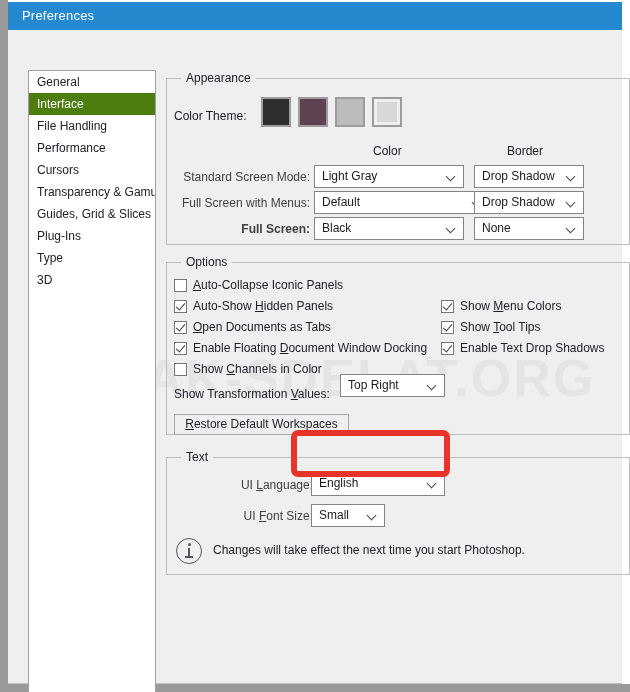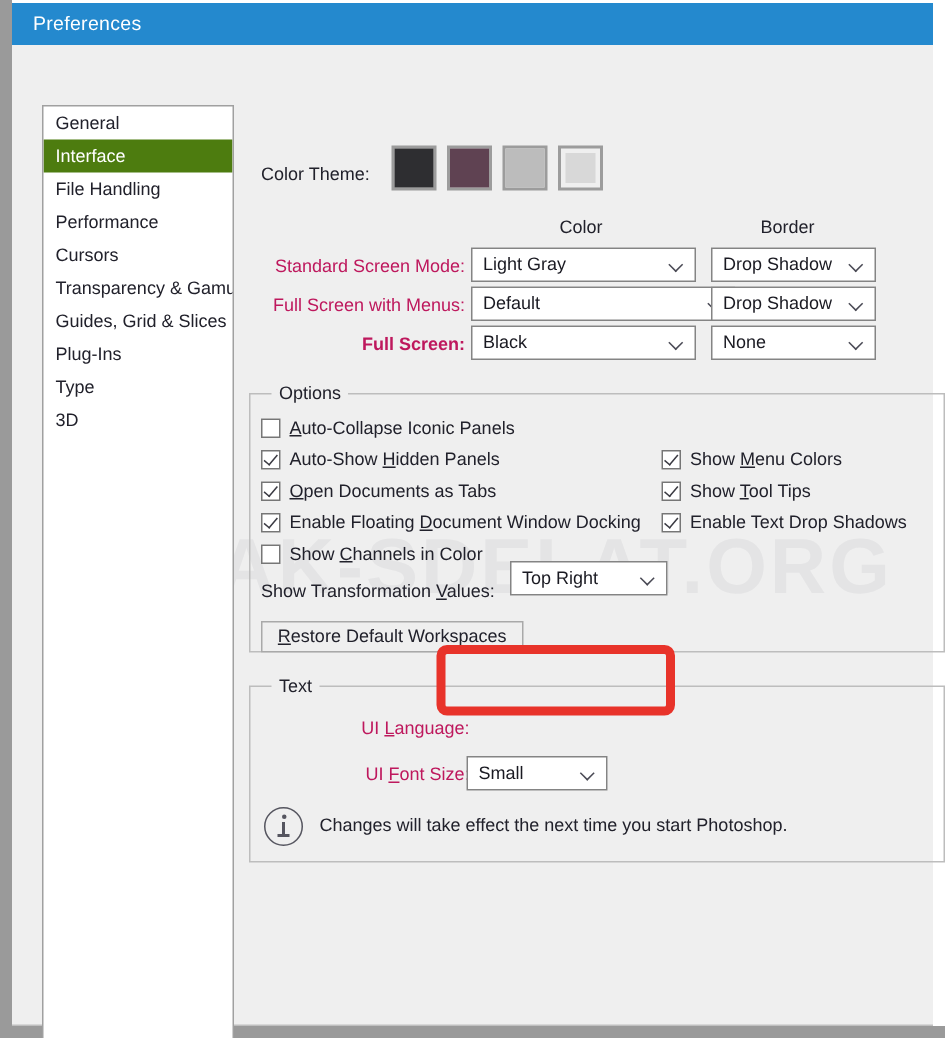--- a/index.html
+++ b/index.html
@@ -77,21 +77,21 @@
     background:#efefef;
     padding:0 5px;
     font-size:12px;color:#21212b;
     white-space:nowrap;
   }
   #grp-appearance{left:158px;top:48px;width:464px;height:167px;}
   #grp-options{left:158px;top:232px;width:464px;height:173px;}
   #grp-text{left:158px;top:427px;width:464px;height:118px;}
   
   .lbl{position:absolute;font-size:12px;color:#21212b;white-space:nowrap;}
-  .lbl-r{position:absolute;font-size:12px;color:#be185d;white-space:nowrap;text-align:right;}
+  .lbl-r{position:absolute;font-size:12px;color:#404040;white-space:nowrap;text-align:right;}
   u{text-decoration:underline;}
   
   .swatch{
     position:absolute;width:30px;height:30px;
     box-sizing:border-box;
     border:2px solid #9c9c9c;
     background:#fff;
     cursor:pointer;
   }
   .swatch.selected{
@@ -207,20 +207,23 @@
         <div class="side-item">File Handling</div>
         <div class="side-item">Performance</div>
         <div class="side-item">Cursors</div>
         <div class="side-item">Transparency &amp; Gamut</div>
         <div class="side-item">Guides, Grid &amp; Slices</div>
         <div class="side-item">Plug-Ins</div>
         <div class="side-item">Type</div>
         <div class="side-item">3D</div>
       </div>
 
+    <div class="group" id="grp-appearance">
+      <div class="group-title">Appearance</div>
+    </div>
 
     <div class="lbl" style="left:166px;top:79px;">Color Theme:</div>
     <div id="swatches">
         <div class="swatch" style="left: 253px; top: 67px;">
           <div class="fill" style="background: rgb(46, 46, 49);"></div>
         </div>
         <div class="swatch" style="left: 290px; top: 67px;">
           <div class="fill" style="background: rgb(95, 66, 82);"></div>
         </div>
         <div class="swatch" style="left: 327px; top: 67px;">
@@ -317,25 +320,29 @@
       <span id="restore-label"><u>R</u>estore Default Workspaces</span>
     </div>
 
     <div class="group" id="grp-text">
       <div class="group-title">Text</div>
     </div>
 
     <div class="lbl-r" style="left:195px;top:448px;width:110px;">
       <span id="lang-label">UI <u>L</u>anguage:</span>
     </div>
+    <div class="combo" style="left:303px;top:442px;width:134px;height:24px;">
+      <span class="val">English</span>
+      <span class="arrow"></span>
+    </div>
 
     <div class="lbl-r" style="left:195px;top:479px;width:110px;">
       <span id="fontsize-label">UI <u>F</u>ont Size:</span>
     </div>
-    <div class="combo" style="left:303px;top:474px;width:94px;">
+    <div class="combo" style="left:303px;top:474px;width:74px;">
       <span class="val">Small</span>
       <span class="arrow"></span>
     </div>
 
     <div class="info-icon" style="left:168px;top:508px;">
       <span class="dot"></span>
         <span class="stem"></span>
         <span class="base"></span>
     </div>
     <div class="lbl" style="left:205px;top:513px;">Changes will take effect the next time you start Photoshop.</div>

